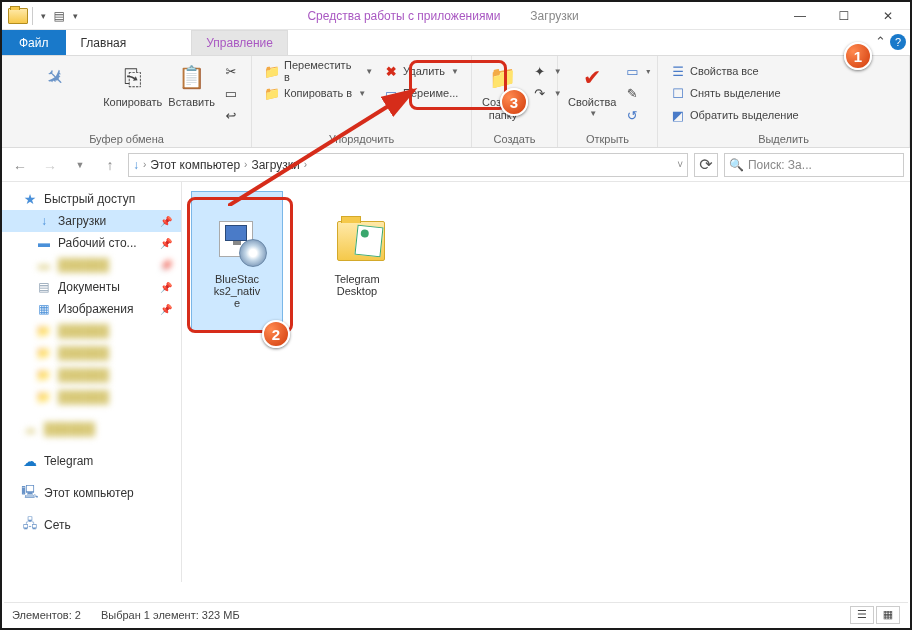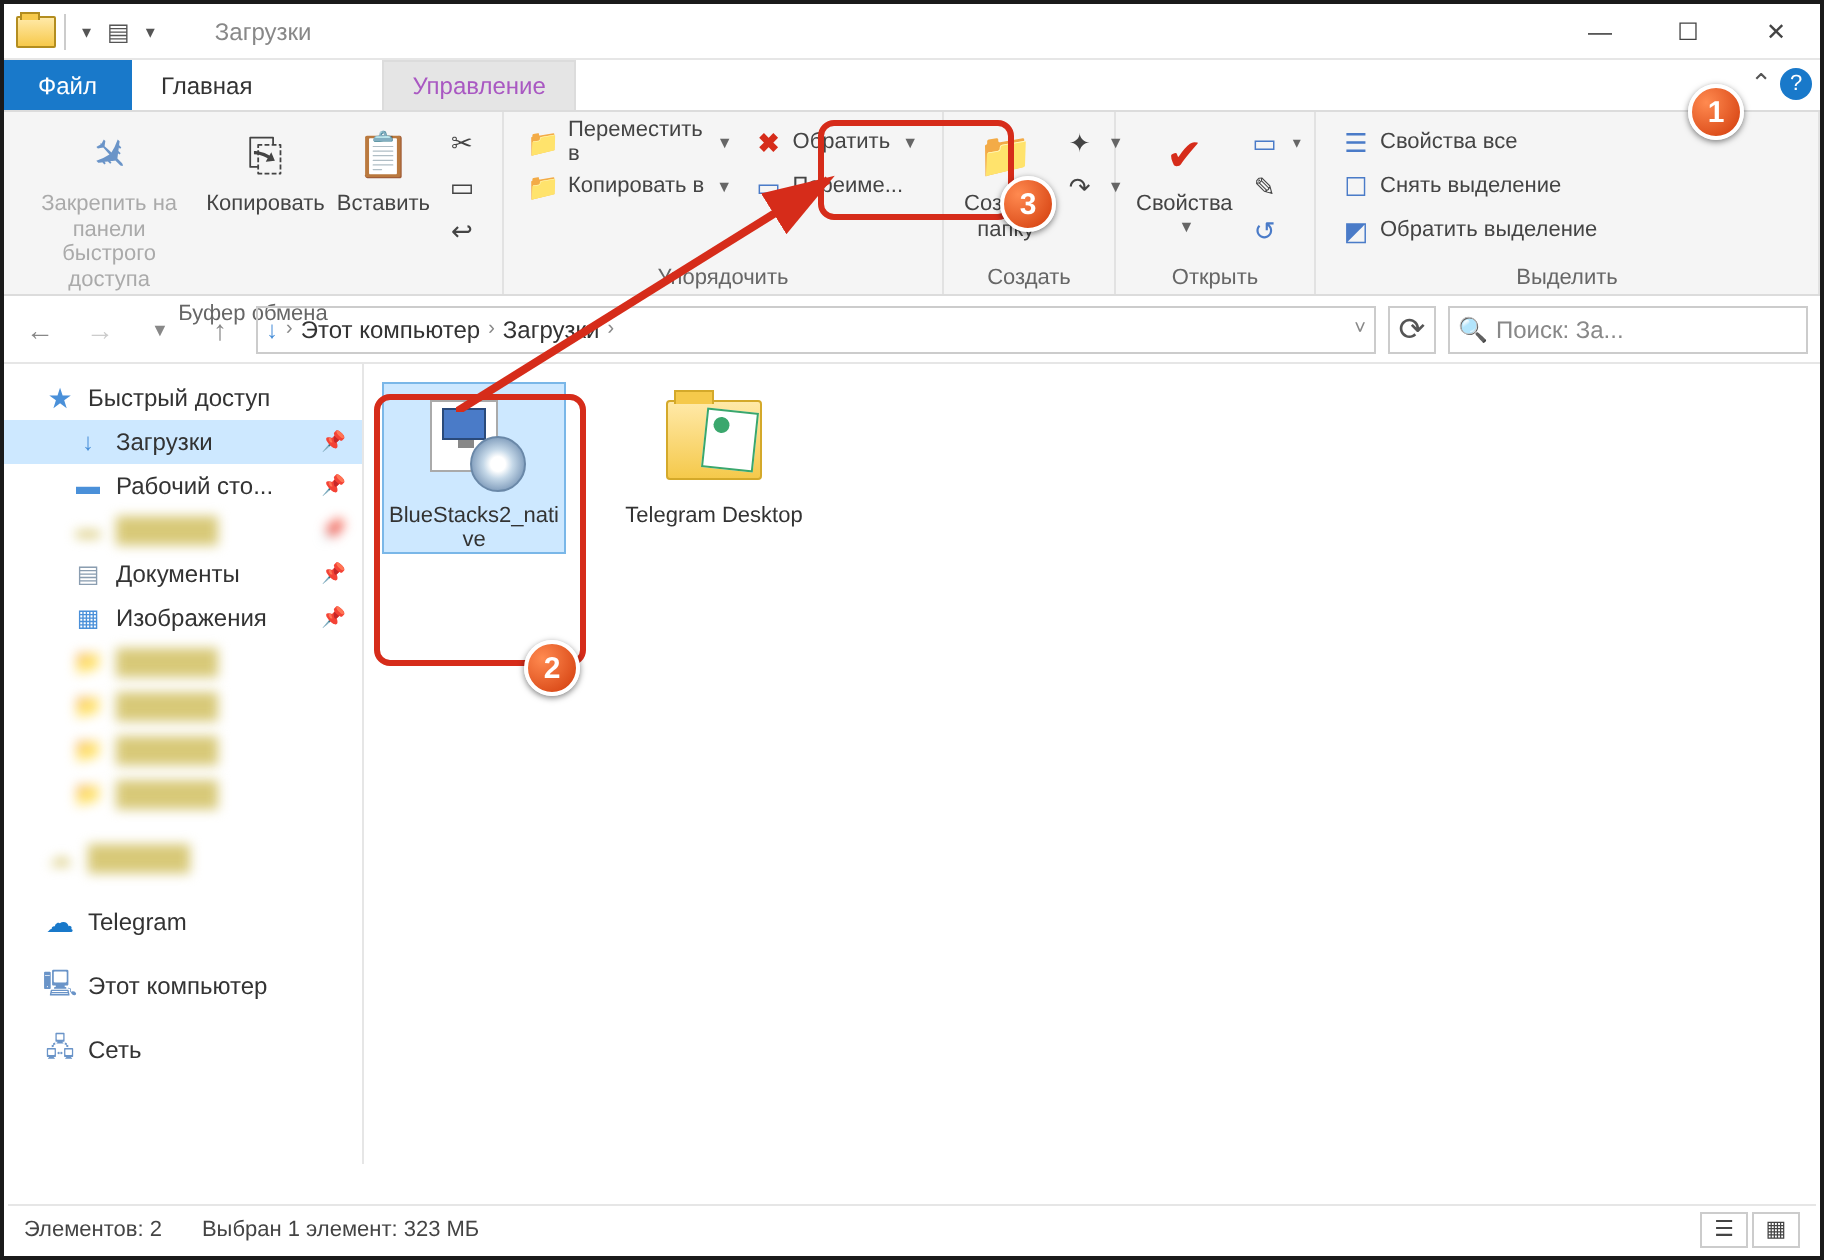--- a/index.html
+++ b/index.html
@@ -52,21 +52,21 @@
   .sidebar { width: 180px; border-right: 1px solid #e6e6e6; padding: 6px 0; overflow:hidden;}
   .navitem { display:flex; align-items:center; gap:6px; padding: 3px 8px 3px 20px; font-size:12px; color:#333; cursor:pointer;}
   .navitem.sub { padding-left: 34px; }
   .navitem.sel { background:#cde8ff; }
   .navitem .pin { margin-left:auto; color:#888; font-size:10px;}
   .navitem .ic { width:16px; height:16px; display:flex; align-items:center; justify-content:center;}
   .blur { filter: blur(3px); color:#d8c978;}
   .navgap { height: 10px; }
 
   .content { flex:1; position:relative; padding: 10px; display:flex; gap: 30px; align-items:flex-start; flex-wrap:wrap;}
-  .fileitem { width: 90px; text-align:center; font-size: 11px; color:#333; cursor:pointer; word-break: break-word; padding: 0;}
+  .fileitem { width: 90px; text-align:center; font-size: 11px; color:#333; cursor:pointer; word-break: break-word; padding: 21px;}
   .fileitem.selected { background:#cde8ff; outline: 1px solid #7ab7e8;}
   .fileico { width: 56px; height: 56px; margin: 0 auto 4px; display:flex; align-items:center; justify-content:center;}
 
   
   .status { position:absolute; left:2px; right:2px; bottom:2px; height:24px; border-top:1px solid #e6e6e6; display:flex; align-items:center; font-size:11px; color:#444; padding: 0 8px;}
   .status .sp { flex:1;}
   .viewbtn { width:24px; height:18px; border:1px solid #ccc; margin-left:2px; display:flex; align-items:center; justify-content:center; cursor:pointer;}
 
   
   .hl-rect { position:absolute; border: 3px solid #d62c1a; border-radius: 8px; pointer-events:none; z-index: 50;}
@@ -95,20 +95,21 @@
 <body>
 
 <div class="titlebar">
   <div class="qat">
     <span class="qat-folder"></span>
     <span class="qat-sep"></span>
     <span class="qat-arrow mono">▾</span>
     <span class="mono" style="font-size:12px;color:#555;">▤</span>
     <span class="qat-arrow mono">▾</span>
   </div>
+  <div class="title-contextual">Средства работы с приложениями</div>
   <div class="title-text">Загрузки</div>
   <div class="title-spacer"></div>
   <div class="winbtn">―</div>
   <div class="winbtn">☐</div>
   <div class="winbtn close">✕</div>
 </div>
 
 <div class="ribbon-tabs">
   <div class="rtab file">Файл</div>
   <div class="rtab">Главная</div>
@@ -116,21 +117,20 @@
   <div class="rtab context active">Управление</div>
   <span class="ribbon-chevron mono">⌃</span>
   <span class="ribbon-help">?</span>
 </div>
 
 <div class="ribbon">
   <div class="rgroup" style="width:250px">
     <div class="rgroup-body">
       <div class="rbtn-large" style="width:100px;color:#aaa;">
         <span class="ico pinico mono">✈</span>
-        <span>Закрепить на панели быстрого доступа</span>
       </div>
       <div class="rbtn-large">
         <span class="ico mono">⎘</span>
         <span>Копировать</span>
       </div>
       <div class="rbtn-large" style="width:54px">
         <span class="ico clip mono">📋</span>
         <span>Вставить</span>
       </div>
       <div class="col">
@@ -158,21 +158,21 @@
           </div>
         <div class="rbtn-small">
             <span class="ico mono" style="color:#d4a92a">📁</span>
             <span>Копировать в</span>
             <span class="dd">▼</span>
           </div>
       </div>
       <div class="col">
         <div class="rbtn-small">
             <span class="ico" style="color:#d62c1a;font-weight:bold">✖</span>
-            <span>Обратить</span>
+            <span>Удалить</span>
             <span class="dd">▼</span>
           </div>
         <div class="rbtn-small">
             <span class="ico mono" style="color:#4a7bc8">▭</span>
             <span>Переиме...</span>
           </div>
       </div>
     </div>
     <div class="rgroup-title">Упорядочить</div>
   </div>

